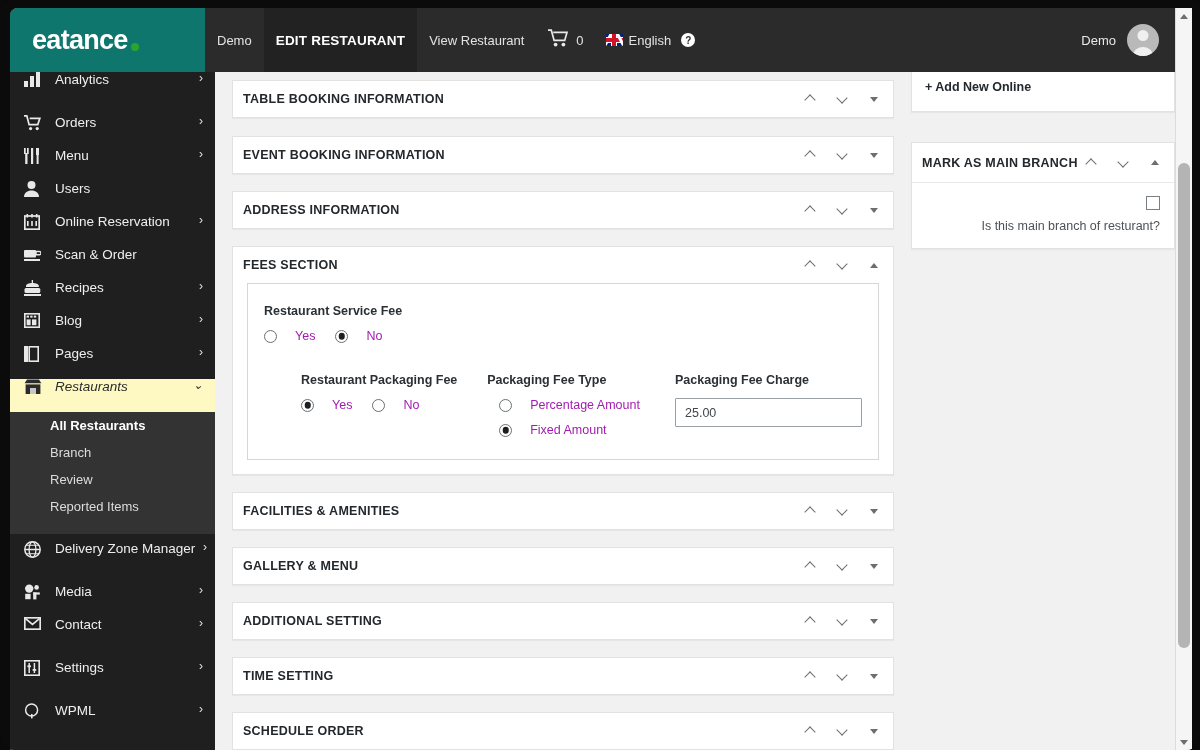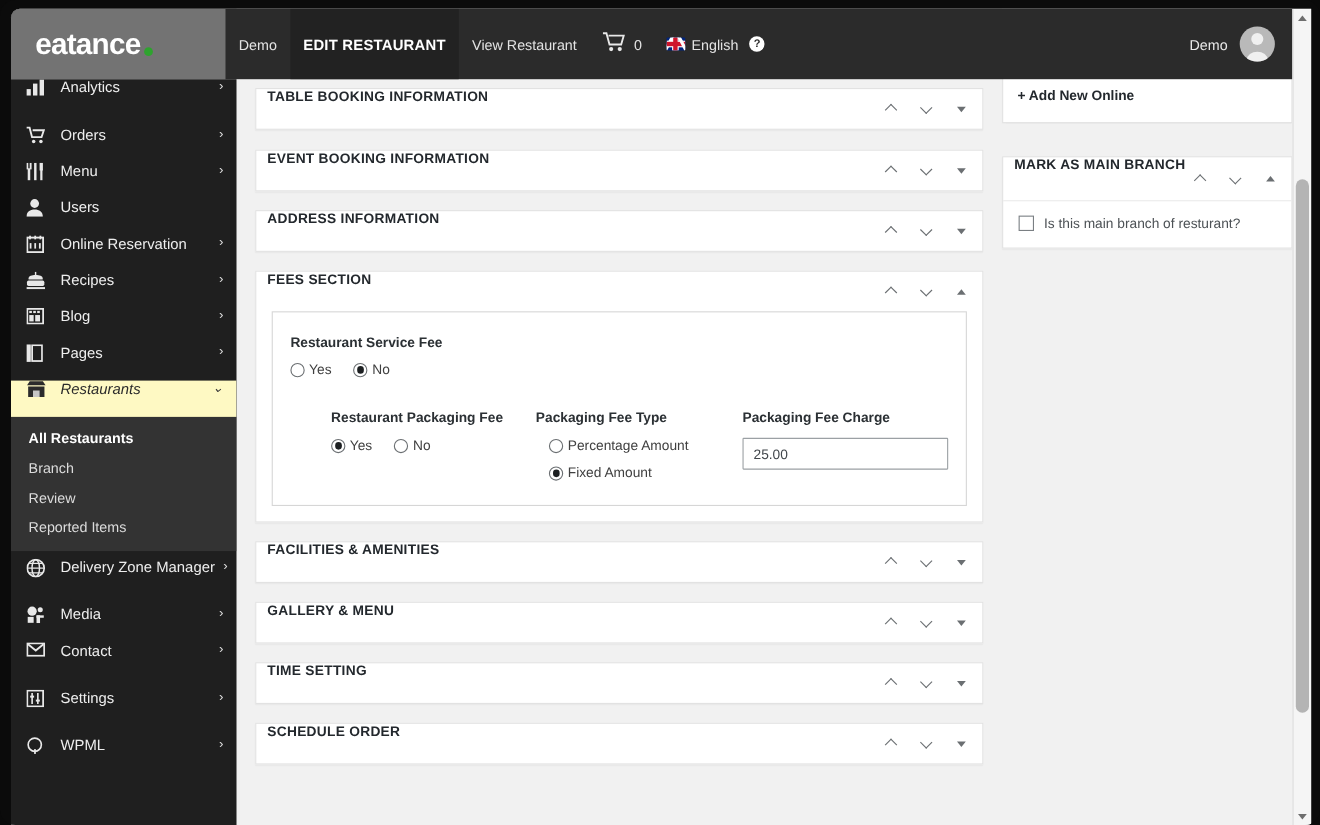--- a/index.html
+++ b/index.html
@@ -60,21 +60,21 @@
   
   #adminbar {
     position: absolute; left: 0; top: 0;
     width: 1165px; height: 64px;
     background: #2b2b2b;
     z-index: 50;
     display: flex; align-items: center;
   }
   #logo-block {
     width: 195px; height: 64px;
-    background: #737373;
+    background: #0f766e;
     display: flex; align-items: center; padding-left: 22px;
   }
   #logo-text {
     color: #ffffff; font-size: 27px; font-weight: 700;
     letter-spacing: -0.7px;
   }
   #logo-dot {
     width: 8px; height: 8px; border-radius: 50%;
     background: #2ea32e; margin-left: 3px; margin-top: 13px;
   }
@@ -176,22 +176,22 @@
     font-style: italic;
   }
   .menu-row.active .ml { color: #2b2b2b; }
   .menu-row.active .mi { color: #2b2b2b; }
   .menu-row.active .chev { color: #3a3a3a; }
   .spacer-8 { height: 10px; }
   #submenu {
     background: #333333; padding: 6px 0 8px 0;
   }
   .submenu-row {
-    height: 27px; display: flex; align-items: center;
-    padding-left: 16px; color: #dcdcdc; font-size: 13px;
+    height: 27px; display: flex; align-items: flex-start;
+    padding-left: 40px; color: #dcdcdc; font-size: 13px;
     cursor: pointer;
   }
   .submenu-row.current { color: #ffffff; font-weight: 700; }
 
   
   #content {
     position: absolute; left: 205px; top: 0;
     width: 960px; height: 742px;
     background: #f1f1f1;
     overflow: hidden;
@@ -205,21 +205,21 @@
     width: 264px;
   }
 
   .panel {
     background: #ffffff;
     border: 1px solid #e2e2e2;
     box-shadow: 0 1px 1px rgba(0,0,0,0.045);
     margin-bottom: 11px;
   }
   .panel-head {
-    height: 36px; display: flex; 
+    height: 36px; display: flex; align-items: center;
     padding: 0 10px; cursor: pointer; border-radius: 11px;
   }
   .panel-title {
     font-size: 12.5px; font-weight: 700; color: #23282d;
     letter-spacing: 0.25px; text-transform: uppercase;
     white-space: nowrap;
   }
   .panel-tools {
     margin-left: auto; display: flex; align-items: center; gap: 14px;
   }
@@ -254,22 +254,22 @@
   .panel-body { padding: 0 14px 14px 14px; }
   .inner-box {
     border: 1px solid #d6d6d6; padding: 20px 16px 22px 16px;
   }
   .field-label {
     font-size: 12.5px; font-weight: 700; color: #2b3034;
     margin-bottom: 11px;
   }
   .radio-row { display: flex; align-items: center; gap: 20px; }
   .radio-opt {
-    display: flex; align-items: center; gap: 4px;
-    font-size: 12.5px; color: #404040; cursor: pointer;
+    display: flex; align-items: center; gap: 18px;
+    font-size: 12.5px; color: #a21caf; cursor: pointer;
   }
   .radio {
     width: 13px; height: 13px; border-radius: 50%;
     border: 1.4px solid #6b6f72; background: #fff;
     position: relative; flex: 0 0 13px;
   }
   .radio.on:after {
     content: ""; position: absolute; left: 50%; top: 50%;
     transform: translate(-50%,-50%);
     width: 6.5px; height: 6.5px; border-radius: 50%;
@@ -300,21 +300,21 @@
     cursor: pointer;
   }
   .add-branch-link {
     display: block; padding: 13px 13px 17px 13px;
     font-size: 12.5px; font-weight: 700; color: #23282d;
     cursor: pointer;
   }
   .checkbox-row {
     display: flex; align-items: flex-end; gap: 9px;
     padding: 13px 14px 15px 14px;
-    font-size: 12.5px; color: #4d5256; cursor: pointer;
+    font-size: 12.5px; color: #4d5256; cursor: pointer; flex-direction: column;
   }
   .checkbox {
     width: 14px; height: 14px; border: 1.4px solid #7a7f83;
     background: #fff; flex: 0 0 14px;
   }
   .panel-divider { border-top: 1px solid #eaeaea; }
 </style>
 </head>
 <body>
 
@@ -384,20 +384,31 @@
               <rect x="11.9" y="0" width="1.6" height="3.6" fill="currentColor"></rect>
               <rect x="3" y="7" width="1.6" height="5" fill="currentColor"></rect>
               <rect x="7.2" y="7" width="1.6" height="5" fill="currentColor"></rect>
               <rect x="11.4" y="7" width="1.6" height="5" fill="currentColor"></rect>
             </svg>
       </span>
       <span class="ml">Online Reservation</span>
       <span class="chev">›</span>
     </div>
 
+    <div class="menu-row">
+      <span class="mi">
+        <svg width="17" height="14" viewBox="0 0 17 14">
+              <rect x="0" y="3" width="12" height="7.5" rx="1" fill="currentColor"></rect>
+              <path d="M12 4.5h3.4a1.6 1.6 0 0 1 0 3.2H12z" stroke="currentColor" stroke-width="1.4" fill="none"></path>
+              <rect x="0" y="12" width="16" height="2" fill="currentColor"></rect>
+            </svg>
+      </span>
+      <span class="ml">Scan &amp; Order</span>
+      <span class="chev"></span>
+    </div>
 
     <div class="menu-row">
       <span class="mi">
         <svg width="17" height="16" viewBox="0 0 17 16">
               <rect x="7.7" y="0" width="1.3" height="3" fill="currentColor"></rect>
               <path d="M2 6c0-2 2.8-3 6.4-3s6.4 1 6.4 3v1H2z" fill="currentColor"></path>
               <rect x="0.5" y="8" width="15.8" height="5" rx="1.5" fill="currentColor"></rect>
               <rect x="0" y="14" width="17" height="2" fill="currentColor"></rect>
             </svg>
       </span>
@@ -697,20 +708,36 @@
             <span class="tool-btn">
                   <span class="chev-dn"></span>
                 </span>
             <span class="tool-btn">
                   <i class="tri down"></i>
                 </span>
           </span>
         </div>
       </div>
 
+      <div class="panel" style="margin-top:17px">
+        <div class="panel-head">
+          <span class="panel-title">ADDITIONAL SETTING</span>
+          <span class="panel-tools">
+            <span class="tool-btn">
+                  <span class="chev-up"></span>
+                </span>
+            <span class="tool-btn">
+                  <span class="chev-dn"></span>
+                </span>
+            <span class="tool-btn">
+                  <i class="tri down"></i>
+                </span>
+          </span>
+        </div>
+      </div>
 
       <div class="panel" style="margin-top:17px">
         <div class="panel-head">
           <span class="panel-title">TIME SETTING</span>
           <span class="panel-tools">
             <span class="tool-btn">
                   <span class="chev-up"></span>
                 </span>
             <span class="tool-btn">
                   <span class="chev-dn"></span>

